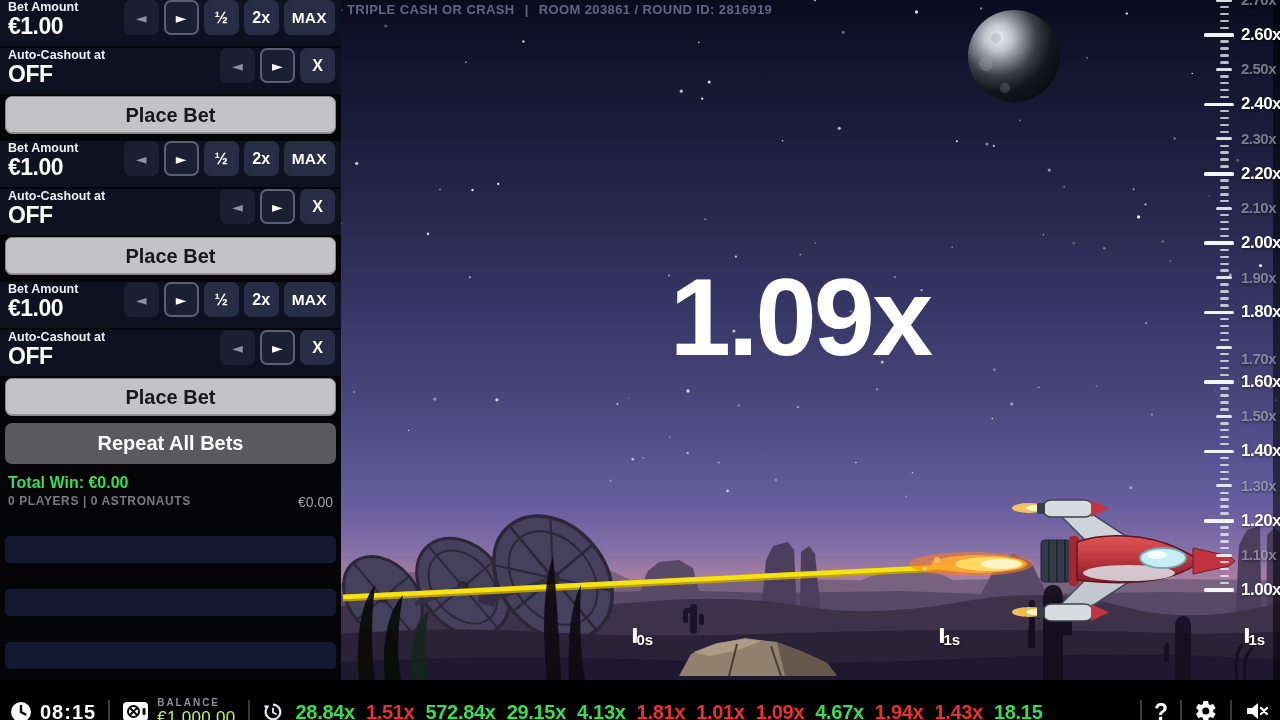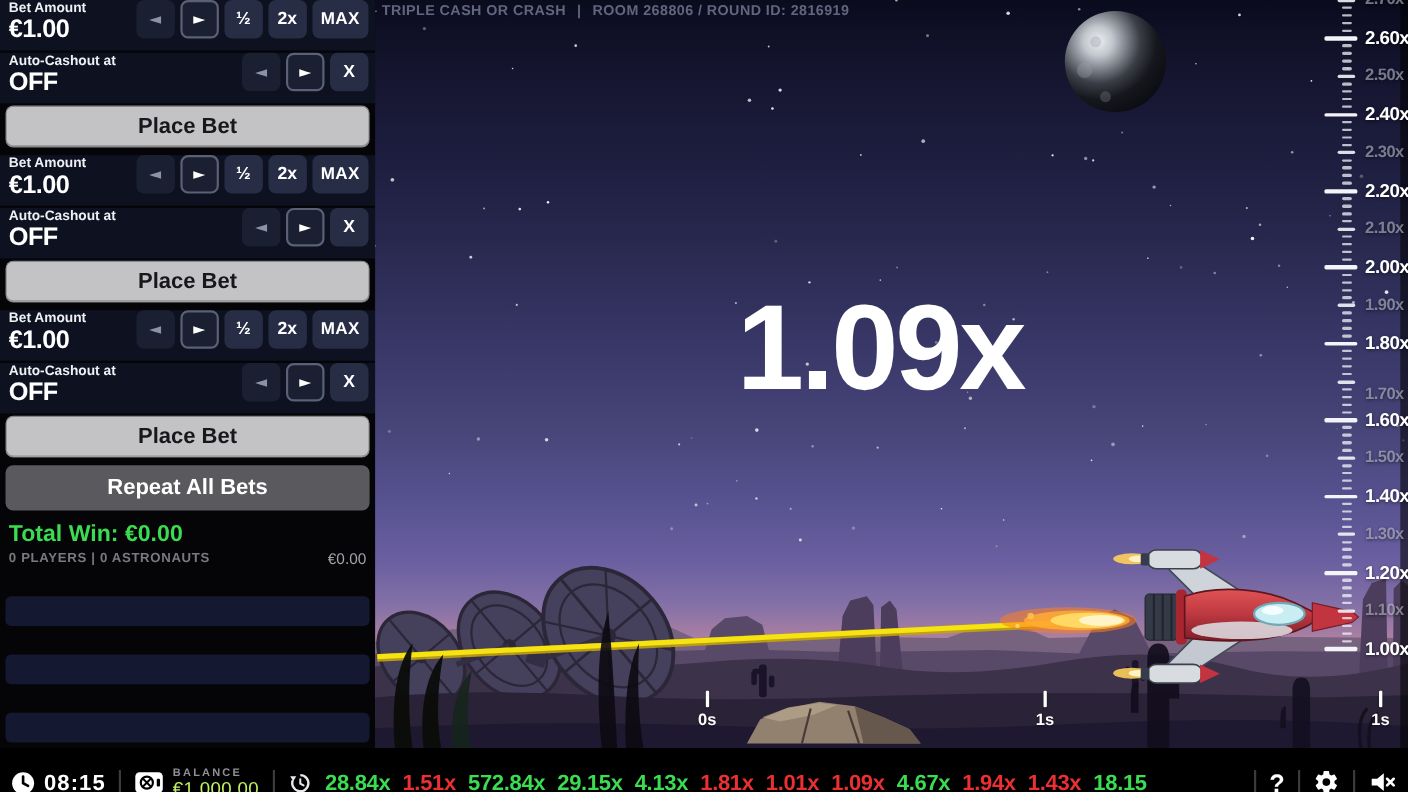--- a/index.html
+++ b/index.html
@@ -23,21 +23,21 @@
   .btn-next{border:2px solid #5a6076;}
   .btn-next .arrow-icon{color:#ffffff;}
   .arrow-icon{font-family:"DejaVu Sans",sans-serif;font-size:14px;line-height:1;}
   .btn-mod{background:#262d45;font-size:16px;padding:0 8px;}
   .btn-max{font-size:15.5px;letter-spacing:0.3px;}
   .place-bet{display:block;width:331px;margin:0 5px;height:38px;background:#c3c3c5;border:1px solid #86868a;
       border-radius:7px;color:#17171c;font-size:20px;font-weight:bold;cursor:pointer;
       font-family:"Liberation Sans","DejaVu Sans",sans-serif;box-shadow:inset 0 -1px 0 rgba(0,0,0,.25);}
   .repeat-bets{display:block;width:331px;margin:0 5px;height:41px;background:#59595e;border:none;border-radius:7px;
       color:#ffffff;font-size:20px;font-weight:bold;cursor:pointer;font-family:"Liberation Sans","DejaVu Sans",sans-serif;}
-  .total-win{margin:10px 8px 0;font-size:21px;font-weight:bold;color:var(--win);}
+  .total-win{margin:10px 8px 0;font-size:16px;font-weight:bold;color:var(--win);}
   .players-row{margin:2px 8px 0;display:flex;justify-content:space-between;align-items:flex-start;}
   .players-label{font-size:12px;font-weight:bold;color:#797981;letter-spacing:0.6px;}
   .side-total{font-size:14px;color:#a2a3ab;}
   .player-list{margin-top:26px;display:flex;flex-direction:column;gap:26px;}
   .empty-row{height:27px;margin:0 5px;background:#141830;border-radius:5px;}
 
   
   .game{position:absolute;left:341px;top:0;width:939px;height:680px;overflow:hidden;
     background:linear-gradient(180deg,#0b0b1e 0%,#151530 10%,#1e1e40 22%,#2a2a52 34%,#383767 46%,
       #474478 57%,#575290 67%,#6a5fa0 75%,#8471a7 81%,#a97ea2 85%,#d39792 88%,#e8a584 90%,#b98a85 93%,#6a5470 100%);}
@@ -54,21 +54,21 @@
   .tick-major{left:4px;width:30px;height:3.5px;}
   .tick-mid{left:16px;width:16px;height:3px;opacity:.9;}
   .tick-minor{left:20px;width:9px;height:2.4px;opacity:.75;}
   .scale-label{position:absolute;left:41px;width:40px;font-weight:bold;line-height:22px;white-space:nowrap;
       text-shadow:0 1px 3px rgba(0,0,0,.55);letter-spacing:-0.5px;}
   .sl-major{font-size:17px;color:#ffffff;}
   .sl-minor{font-size:15px;color:rgba(205,210,228,0.55);}
 
   
   .time-axis{position:absolute;left:0;bottom:0;width:939px;height:58px;pointer-events:none;}
-  .time-tick-wrap{position:absolute;top:6px;transform:translateX(-50%);display:flex;flex-direction:column;align-items:center;}
+  .time-tick-wrap{position:absolute;top:6px;transform:translateX(-50%);display:flex;}
   .time-tick-line{width:3.5px;height:15px;background:#fff;border-radius:1px;box-shadow:0 1px 2px rgba(0,0,0,.4);}
   .time-tick-label{margin-top:3px;font-size:15px;font-weight:bold;color:#fff;text-shadow:0 1px 2px rgba(0,0,0,.5);}
   .traj-under{stroke:#c2a30c;}
   .traj{stroke:var(--yellow);}
 
   
   .statusbar{position:absolute;left:0;top:680px;width:1280px;height:40px;background:#000;
       display:flex;align-items:center;padding:0 10px;margin-top:12px;}
   .sb-div{width:2px;height:25px;background:#3a3a3f;margin:0 12px;flex:none;}
   .sb-time{font-size:20px;font-weight:bold;color:#fff;margin-left:8px;letter-spacing:1px;}
@@ -441,21 +441,21 @@
         <path fill="#0b0d0a" opacity="0.95" d="M44,680 C40,640 48,610 62,595 C56,628 56,656 60,680 Z"></path>
         <path fill="#15241a" opacity="0.85" d="M70,680 C68,645 76,622 88,610 C82,640 84,662 88,680 Z"></path>
         <path fill="#0d0a12" opacity="0.9" d="M206,680 C200,620 204,580 212,556 C216,600 218,640 220,680 Z"></path>
         <path fill="#0d0a12" opacity="0.9" d="M228,680 C226,630 232,600 240,585 C238,625 240,655 244,680 Z"></path>
       </g>
     </svg>
 
     <div class="game-header">
       <span>TRIPLE CASH OR CRASH</span>
       <span>|</span>
-      <span>ROOM 268806 / ROUND ID: 2816919</span>
+      <span>ROOM 203861 / ROUND ID: 2816919</span>
     </div>
 
     <div class="current-mult">1.09x</div>
 
     <div class="right-strip"></div>
     <div class="scale">
         <div class="tick tick-mid" style="top: -1.5px;"></div>
         <div class="scale-label sl-minor" style="top: -11px;">2.70x</div>
         <div class="tick tick-minor" style="top: 5.74px;"></div>
         <div class="tick tick-minor" style="top: 12.68px;"></div>

